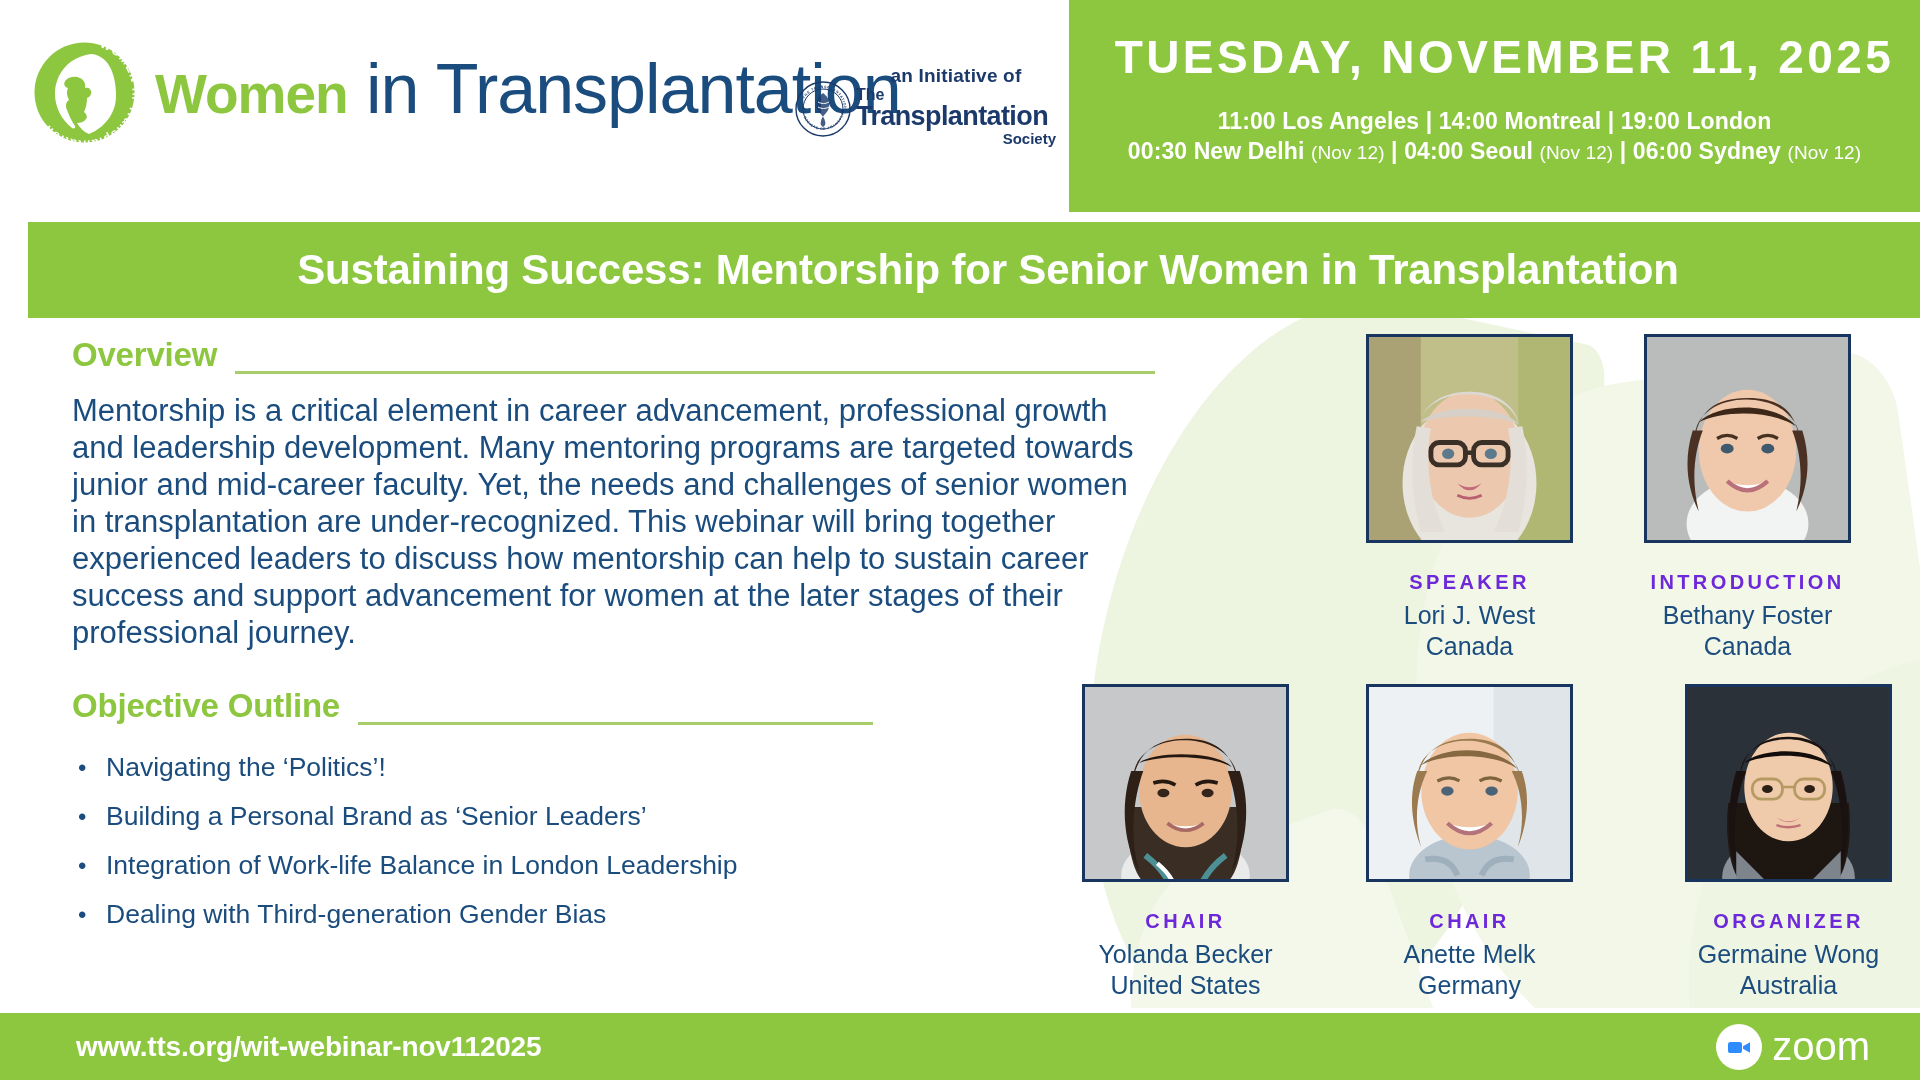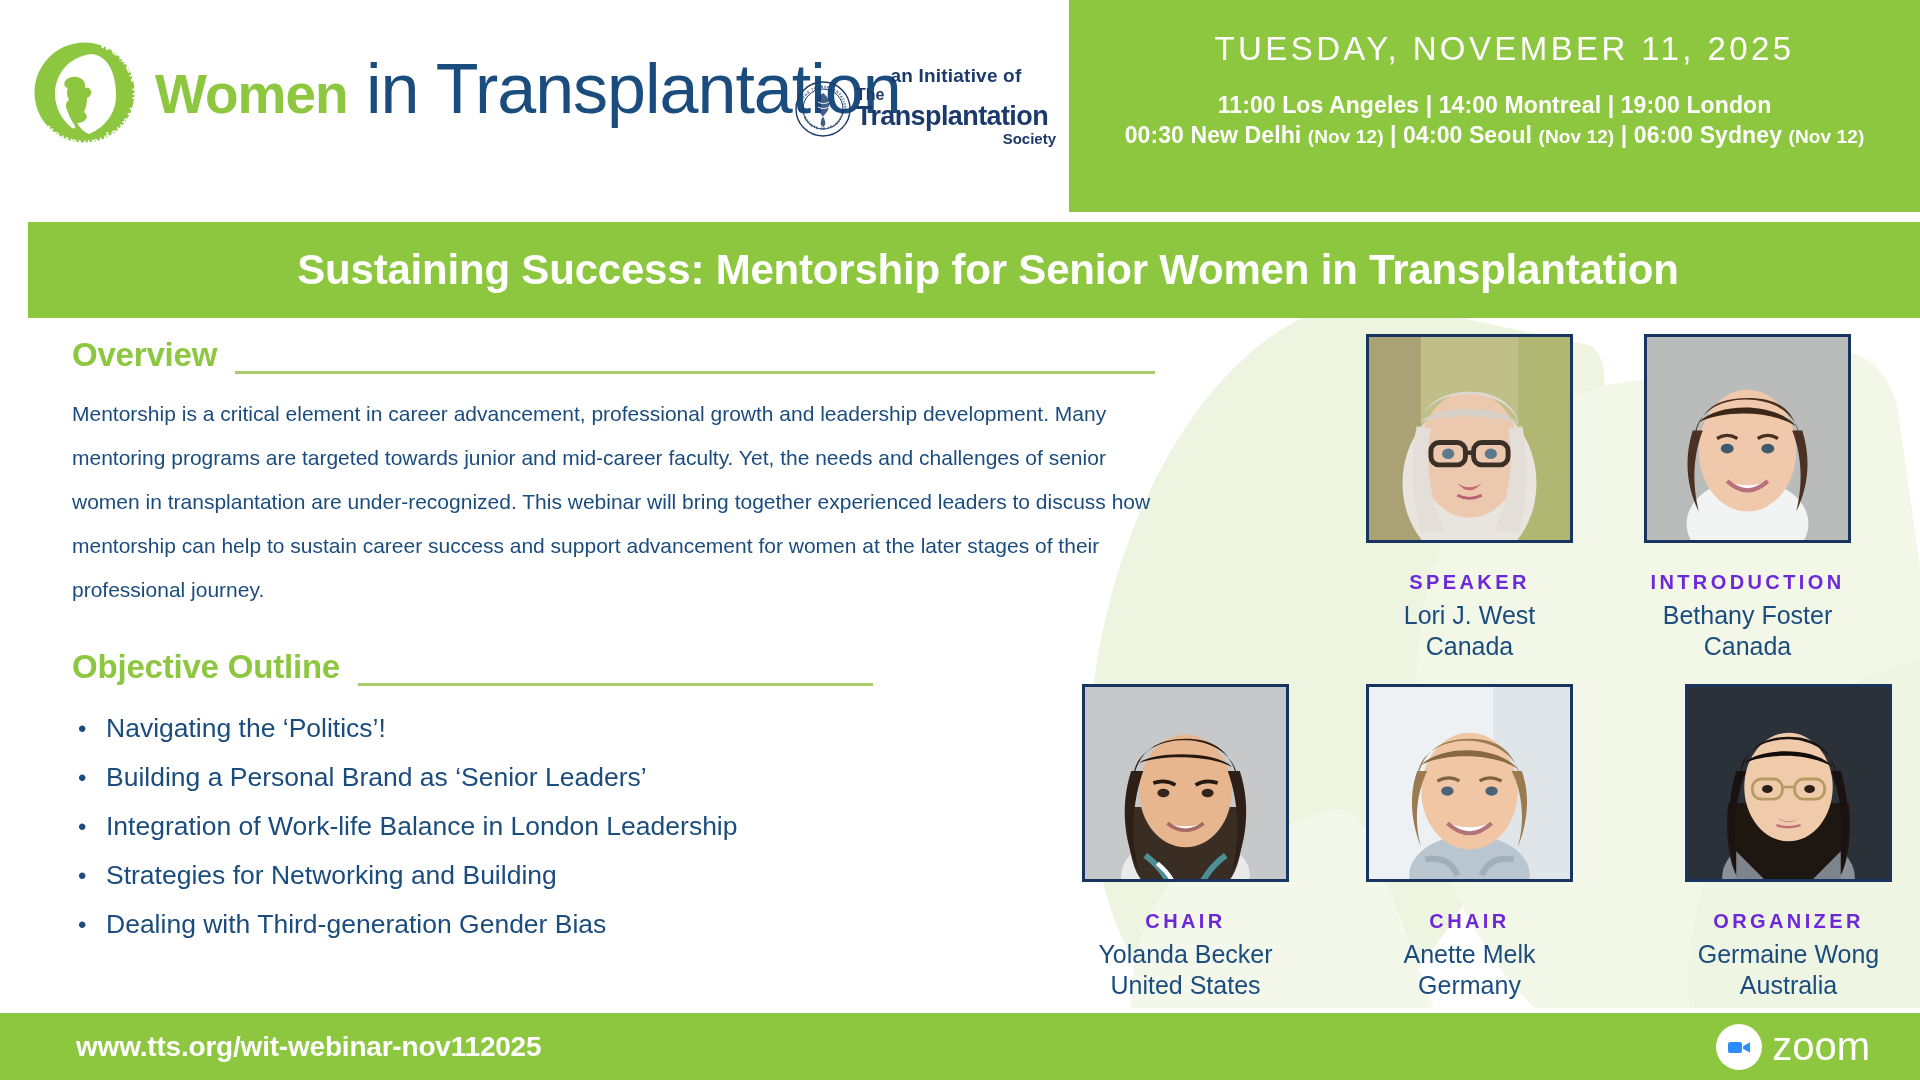--- a/index.html
+++ b/index.html
@@ -124,31 +124,31 @@
   .date-panel {
     position: absolute;
     left: 1069px; top: 0;
     width: 851px; height: 212px;
     background: #8DC63F;
     color: #ffffff;
     text-align: center;
   }
   .date-line {
     margin-top: 30px;
-    font-size: 33px; font-weight: 400;
+    font-size: 46px; font-weight: 700;
     letter-spacing: 3.4px;
     padding-left: 20px;
   }
   .tz-line {
     font-size: 23px; font-weight: 700;
     letter-spacing: .1px;
     line-height: 1.32;
   }
   .tz-1 { margin-top: 22px; }
-  .tz-small { font-size: 19px; font-weight: 700; }
+  .tz-small { font-size: 19px; font-weight: 400; }
 
   
   #titlebar {
     position: absolute;
     left: 0; top: 222px;
     width: 1920px; height: 96px;
     background: #8DC63F;
     display: flex; align-items: center; justify-content: center;
     z-index: 3;
     margin-left: 28px;
@@ -178,22 +178,22 @@
     white-space: nowrap;
   }
   .sec-head .rule {
     height: 3px; background: #A7CE6B; flex: 0 0 auto;
   }
   .rule-ov { width: 920px; }
   .rule-ob { width: 515px; }
 
   .overview-p {
     color: #1B4C7E;
-    font-size: 21px;
-    line-height: 44px;
+    font-size: 31px;
+    line-height: 37px;
     width: 1080px;
   }
 
   .outline-wrap { margin-top: 36px; }
   ul.outline { list-style: none; margin-top: 14px; }
   ul.outline li {
     color: #1B4C7E;
     font-size: 26.5px;
     line-height: 49px;
     position: relative;
@@ -353,21 +353,20 @@
 
     <div class="outline-wrap">
       <div class="sec-head">
         <div class="lbl">Objective Outline</div>
         <div class="rule rule-ob"></div>
       </div>
       <ul class="outline">
         <li>Navigating the ‘Politics’!</li>
         <li>Building a Personal Brand as ‘Senior Leaders’</li>
         <li>Integration of Work-life Balance in London Leadership</li>
-        <li>Strategies for Networking and Building</li>
         <li>Dealing with Third-generation Gender Bias</li>
       </ul>
     </div>
   </div>
 
   <div id="people">
 
     <div class="person" style="left:1366px; top:334px; width:207px;">
       <div class="frame" style="width:207px;height:209px;">
         <div class="ph">

